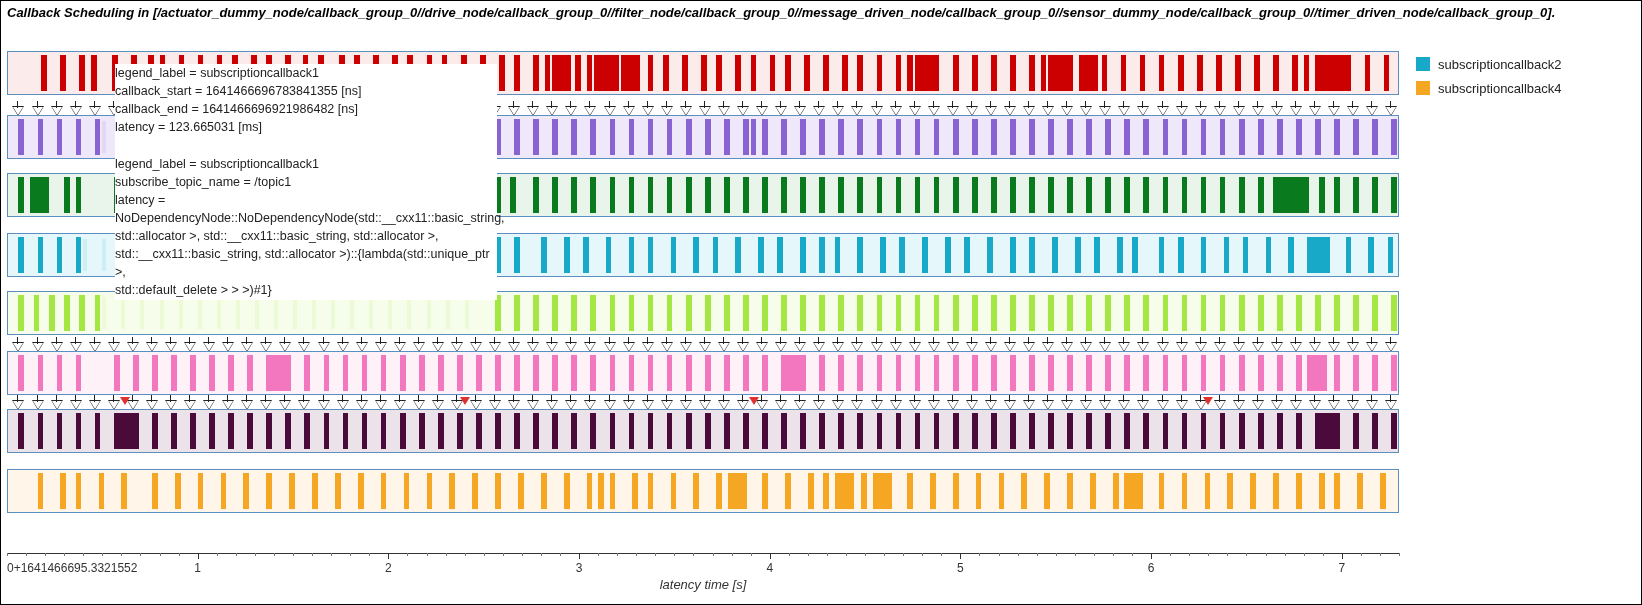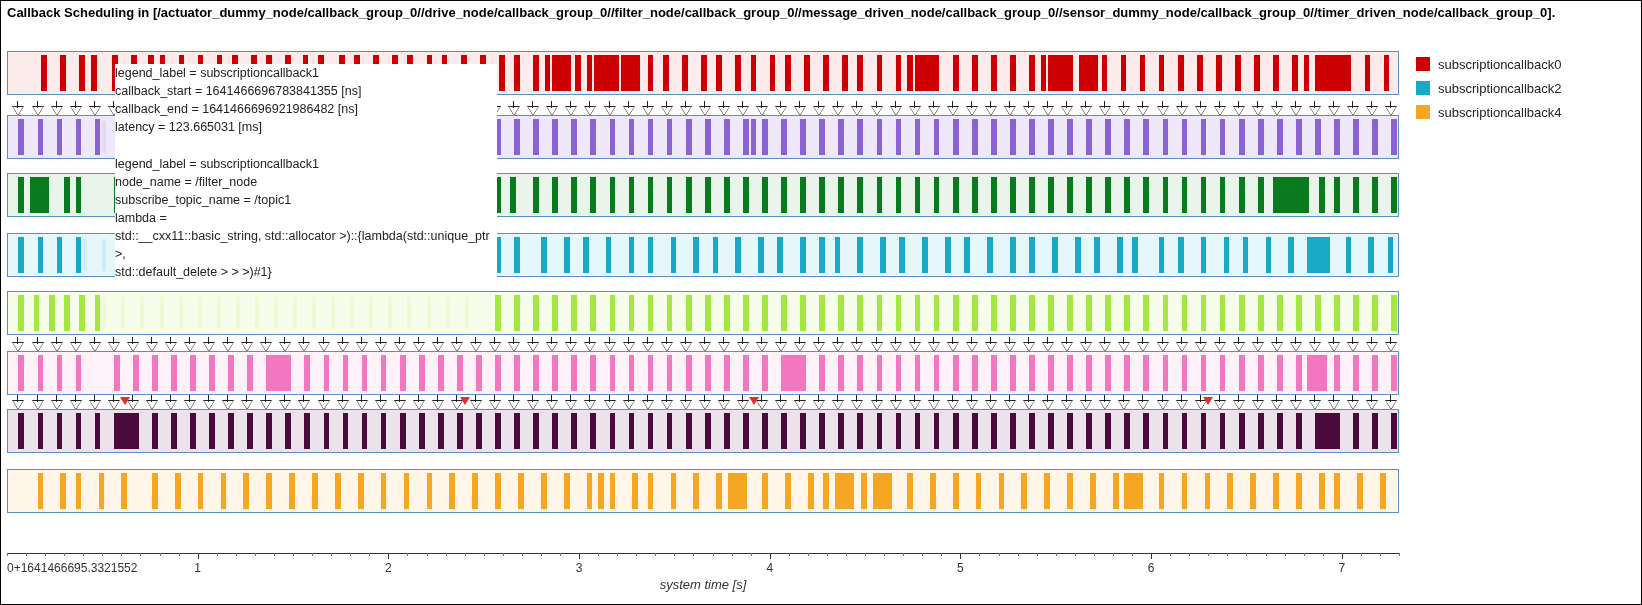--- a/index.html
+++ b/index.html
@@ -17,20 +17,21 @@
     border: 1px solid #000;
     box-sizing: border-box;
   }
   .title {
     position: absolute;
     left: 6px;
     top: 4px;
     font-size: 13px;
     font-weight: bold;
     white-space: nowrap;
+    font-style: italic;
   }
   .plot {
     position: absolute;
     left: 6px;
     top: 32px;
     width: 1392px;
     height: 520px;
   }
   .lane {
     position: absolute;
@@ -1900,21 +1901,21 @@
       <div class="tick" style="left: 1289.03px; top: 440px; height: 36px; width: 5.72055px; background: rgb(245, 166, 35);"></div>
       <div class="tick" style="left: 1311.91px; top: 440px; height: 36px; width: 5.72055px; background: rgb(245, 166, 35);"></div>
       <div class="tick" style="left: 1327.17px; top: 440px; height: 36px; width: 5.72055px; background: rgb(245, 166, 35);"></div>
       <div class="tick" style="left: 1350.05px; top: 440px; height: 36px; width: 5.72055px; background: rgb(245, 166, 35);"></div>
       <div class="tick" style="left: 1372.93px; top: 440px; height: 36px; width: 5.72055px; background: rgb(245, 166, 35);"></div>
     </div>
 
   <div class="axis" id="axis">
     <div class="axis-line"></div>
     <div class="axis-origin">0+1641466695.3321552</div>
-    <div class="axis-title">system time [s]</div>
+    <div class="axis-title">latency time [s]</div>
   <div class="axis-minor" style="left: 0px;"></div>
       <div class="axis-minor" style="left: 19.0685px;"></div>
       <div class="axis-minor" style="left: 38.137px;"></div>
       <div class="axis-minor" style="left: 57.2055px;"></div>
       <div class="axis-minor" style="left: 76.274px;"></div>
       <div class="axis-minor" style="left: 95.3425px;"></div>
       <div class="axis-minor" style="left: 114.411px;"></div>
       <div class="axis-minor" style="left: 133.479px;"></div>
       <div class="axis-minor" style="left: 152.548px;"></div>
       <div class="axis-minor" style="left: 171.616px;"></div>
@@ -1993,41 +1994,38 @@
       <div class="axis-tick" style="left: 953.425px;"></div>
       <div class="axis-label" style="left: 953.425px;">5</div>
       <div class="axis-tick" style="left: 1144.11px;"></div>
       <div class="axis-label" style="left: 1144.11px;">6</div>
       <div class="axis-tick" style="left: 1334.79px;"></div>
       <div class="axis-label" style="left: 1334.79px;">7</div>
     </div>
 
   <div class="legend" id="legend">
       <div class="legend-row">
-        <div class="swatch" style="background: rgb(204, 0, 0);"></div>
-        <div class="legend-label">subscriptioncallback0</div>
-      </div>
-      <div class="legend-row">
         <div class="swatch" style="background: rgb(24, 169, 200);"></div>
         <div class="legend-label">subscriptioncallback2</div>
       </div>
       <div class="legend-row">
         <div class="swatch" style="background: rgb(245, 166, 35);"></div>
         <div class="legend-label">subscriptioncallback4</div>
       </div>
     </div>
 
   <div class="tooltip" id="tooltip">
       <div>legend_label = subscriptioncallback1</div>
       <div>callback_start = 1641466696783841355 [ns]</div>
       <div>callback_end = 1641466696921986482 [ns]</div>
       <div>latency = 123.665031 [ms]</div>
       <div class="gap"></div>
       <div>legend_label = subscriptioncallback1</div>
-      <div>node_name = /filter_node</div>
       <div>subscribe_topic_name = /topic1</div>
-      <div>lambda =</div>
+      <div>latency =</div>
+      <div>NoDependencyNode::NoDependencyNode(std::__cxx11::basic_string,</div>
+      <div>std::allocator &gt;, std::__cxx11::basic_string, std::allocator &gt;,</div>
       <div>std::__cxx11::basic_string, std::allocator &gt;)::{lambda(std::unique_ptr &gt;,</div>
       <div>std::default_delete &gt; &gt; &gt;)#1}</div>
     </div>
 
 <div class="hover-marker" style="left: 295.46px; top: 166px;"></div>
   </div>
 
 </body></html>

